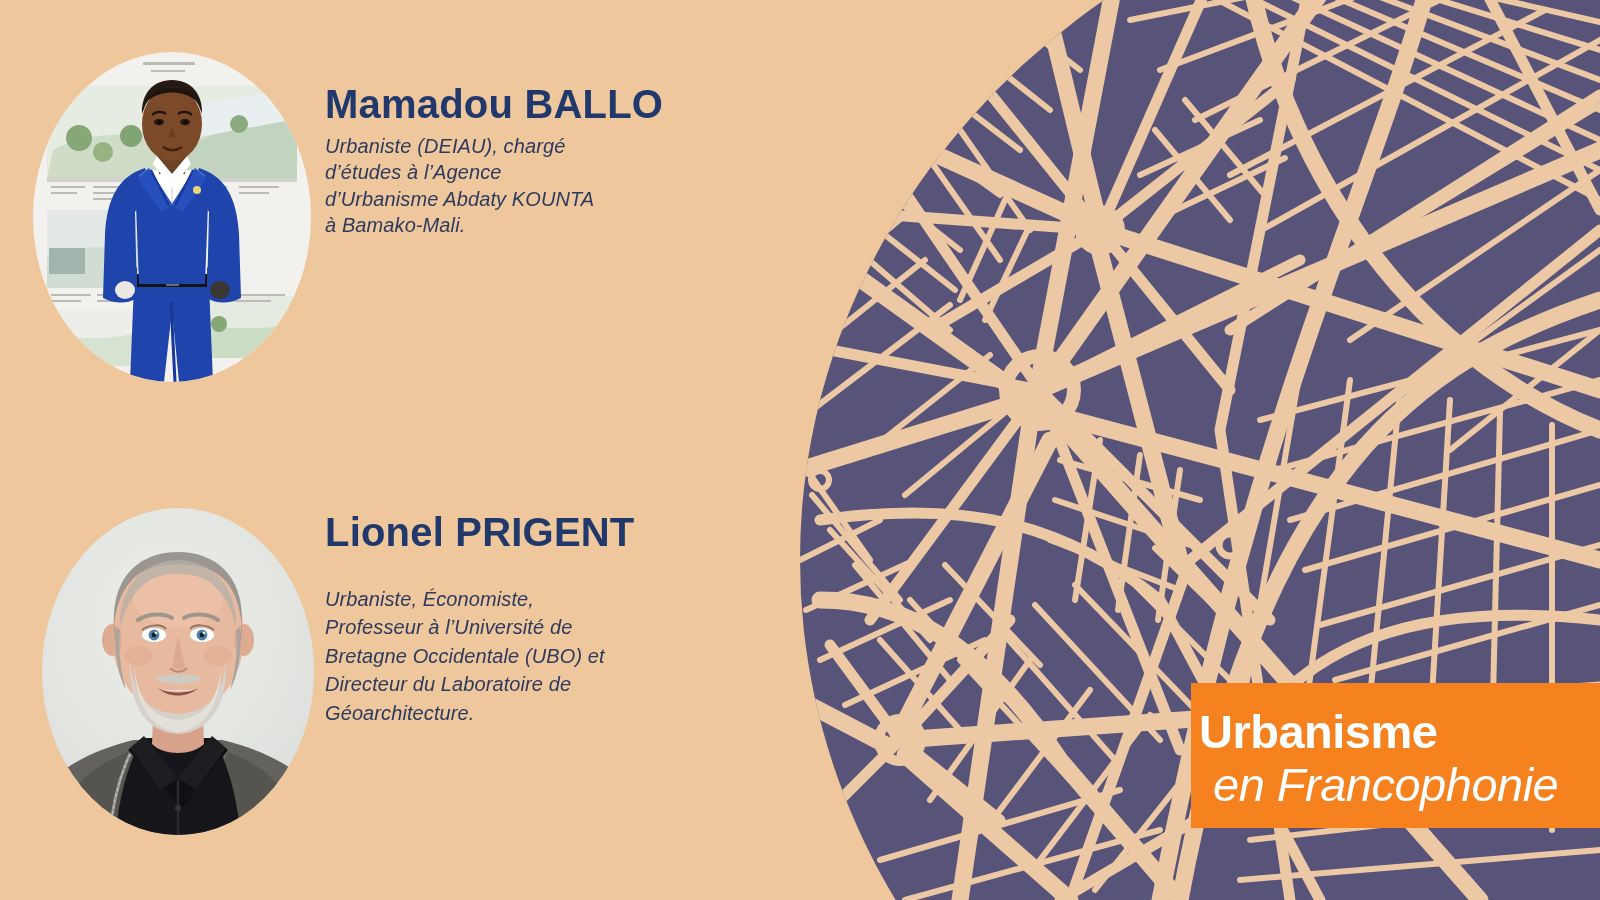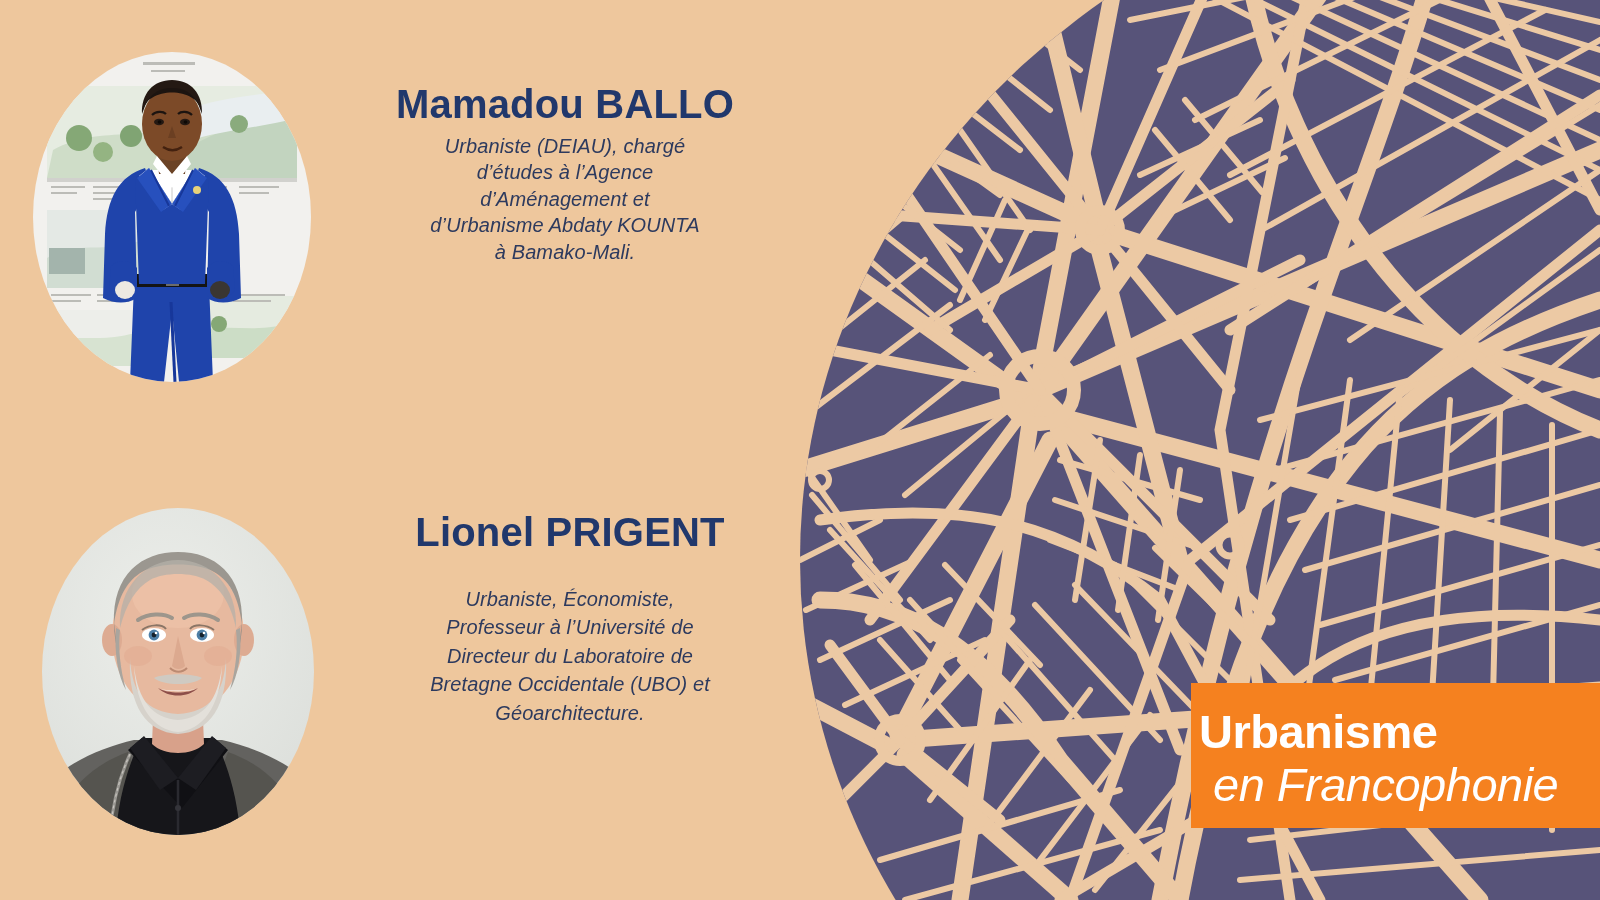--- a/index.html
+++ b/index.html
@@ -41,21 +41,20 @@
   .portrait{
     position:absolute;
     border-radius:50%;
     overflow:hidden;
   }
   #profile-0 .portrait{ left:33px; top:52px; width:278px; height:330px; }
   #profile-1 .portrait{ left:42px; top:58px; width:272px; height:327px; }
 
   .ptxt{
     position:absolute;
-    text-align:center;
   }
   #profile-0 .ptxt{ left:325px; top:82px; width:480px; }
   #profile-1 .ptxt{ left:325px; top:60px; width:490px; }
 
   .pname{
     color:#21386c;
     font-weight:bold;
     font-size:40px;
     letter-spacing:0.2px;
     margin-bottom:6px;
@@ -347,21 +346,20 @@
         <path d="M130 95 C136 99 143 99 149 95" stroke="#43210f" stroke-width="2.4" fill="none"></path>
       </g>
     </svg>
   </div>
 
   <div class="ptxt">
     <div class="pname">Mamadou BALLO</div>
     <div class="prole">
       <div>Urbaniste (DEIAU), chargé</div>
       <div>d’études à l’Agence</div>
-      <div>d’Aménagement et</div>
       <div>d’Urbanisme Abdaty KOUNTA</div>
       <div>à Bamako-Mali.</div>
     </div>
   </div>
 </div>
 
 <div class="profile" id="profile-1">
 
   <div class="portrait">
     <svg class="pimg" viewBox="0 0 272 327" xmlns="http://www.w3.org/2000/svg">
@@ -434,22 +432,22 @@
       <ellipse cx="96" cy="148" rx="14" ry="10" fill="#e0a98f" opacity="0.45"></ellipse>
       <ellipse cx="176" cy="148" rx="14" ry="10" fill="#e0a98f" opacity="0.45"></ellipse>
     </svg>
   </div>
 
   <div class="ptxt">
     <div class="pname">Lionel PRIGENT</div>
     <div class="prole">
       <div>Urbaniste, Économiste,</div>
       <div>Professeur à l’Université de</div>
+      <div>Bretagne Occidentale (UBO) et</div>
       <div>Directeur du Laboratoire de</div>
-      <div>Bretagne Occidentale (UBO) et</div>
       <div>Géoarchitecture.</div>
     </div>
   </div>
 </div>
 
 <div id="logo">
   <div class="l1">Urbanisme</div>
   <div class="l2">en Francophonie</div>
 </div>
 

